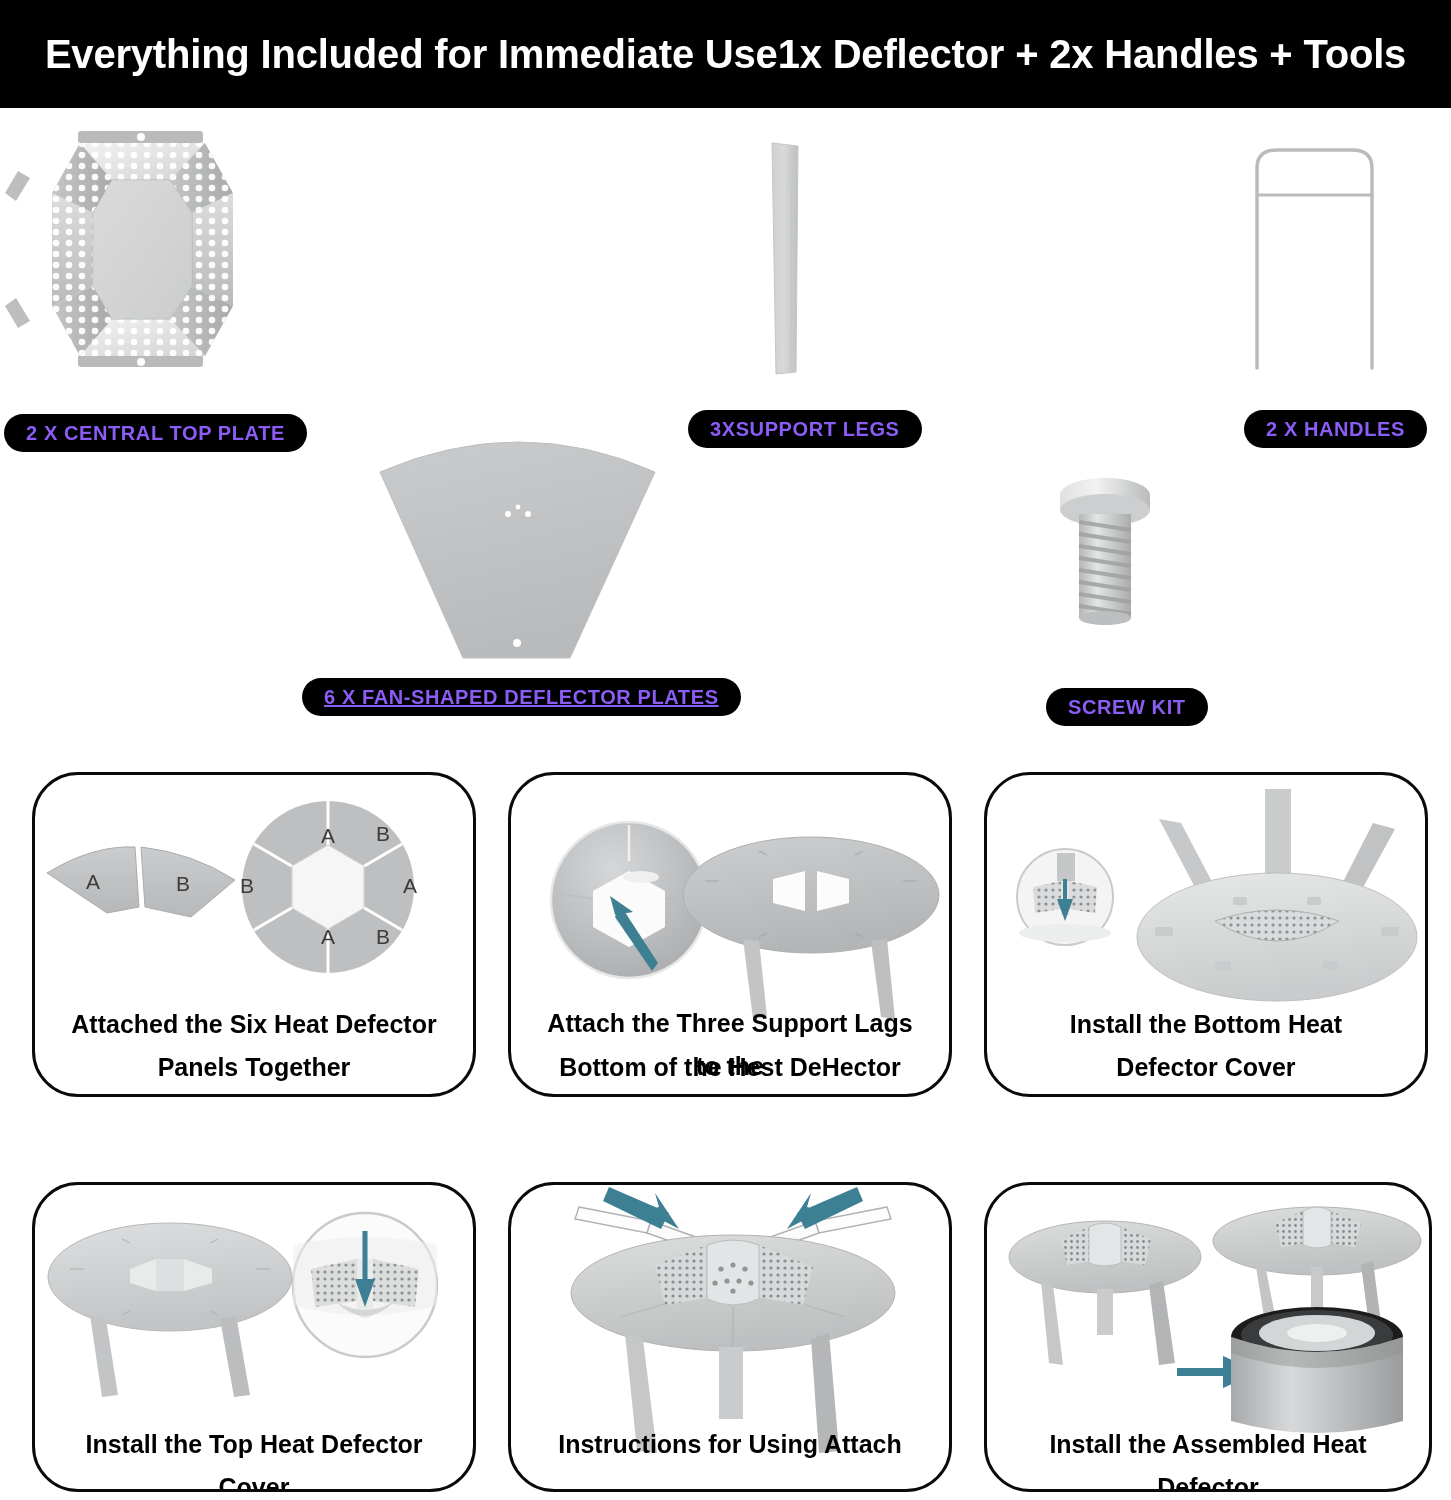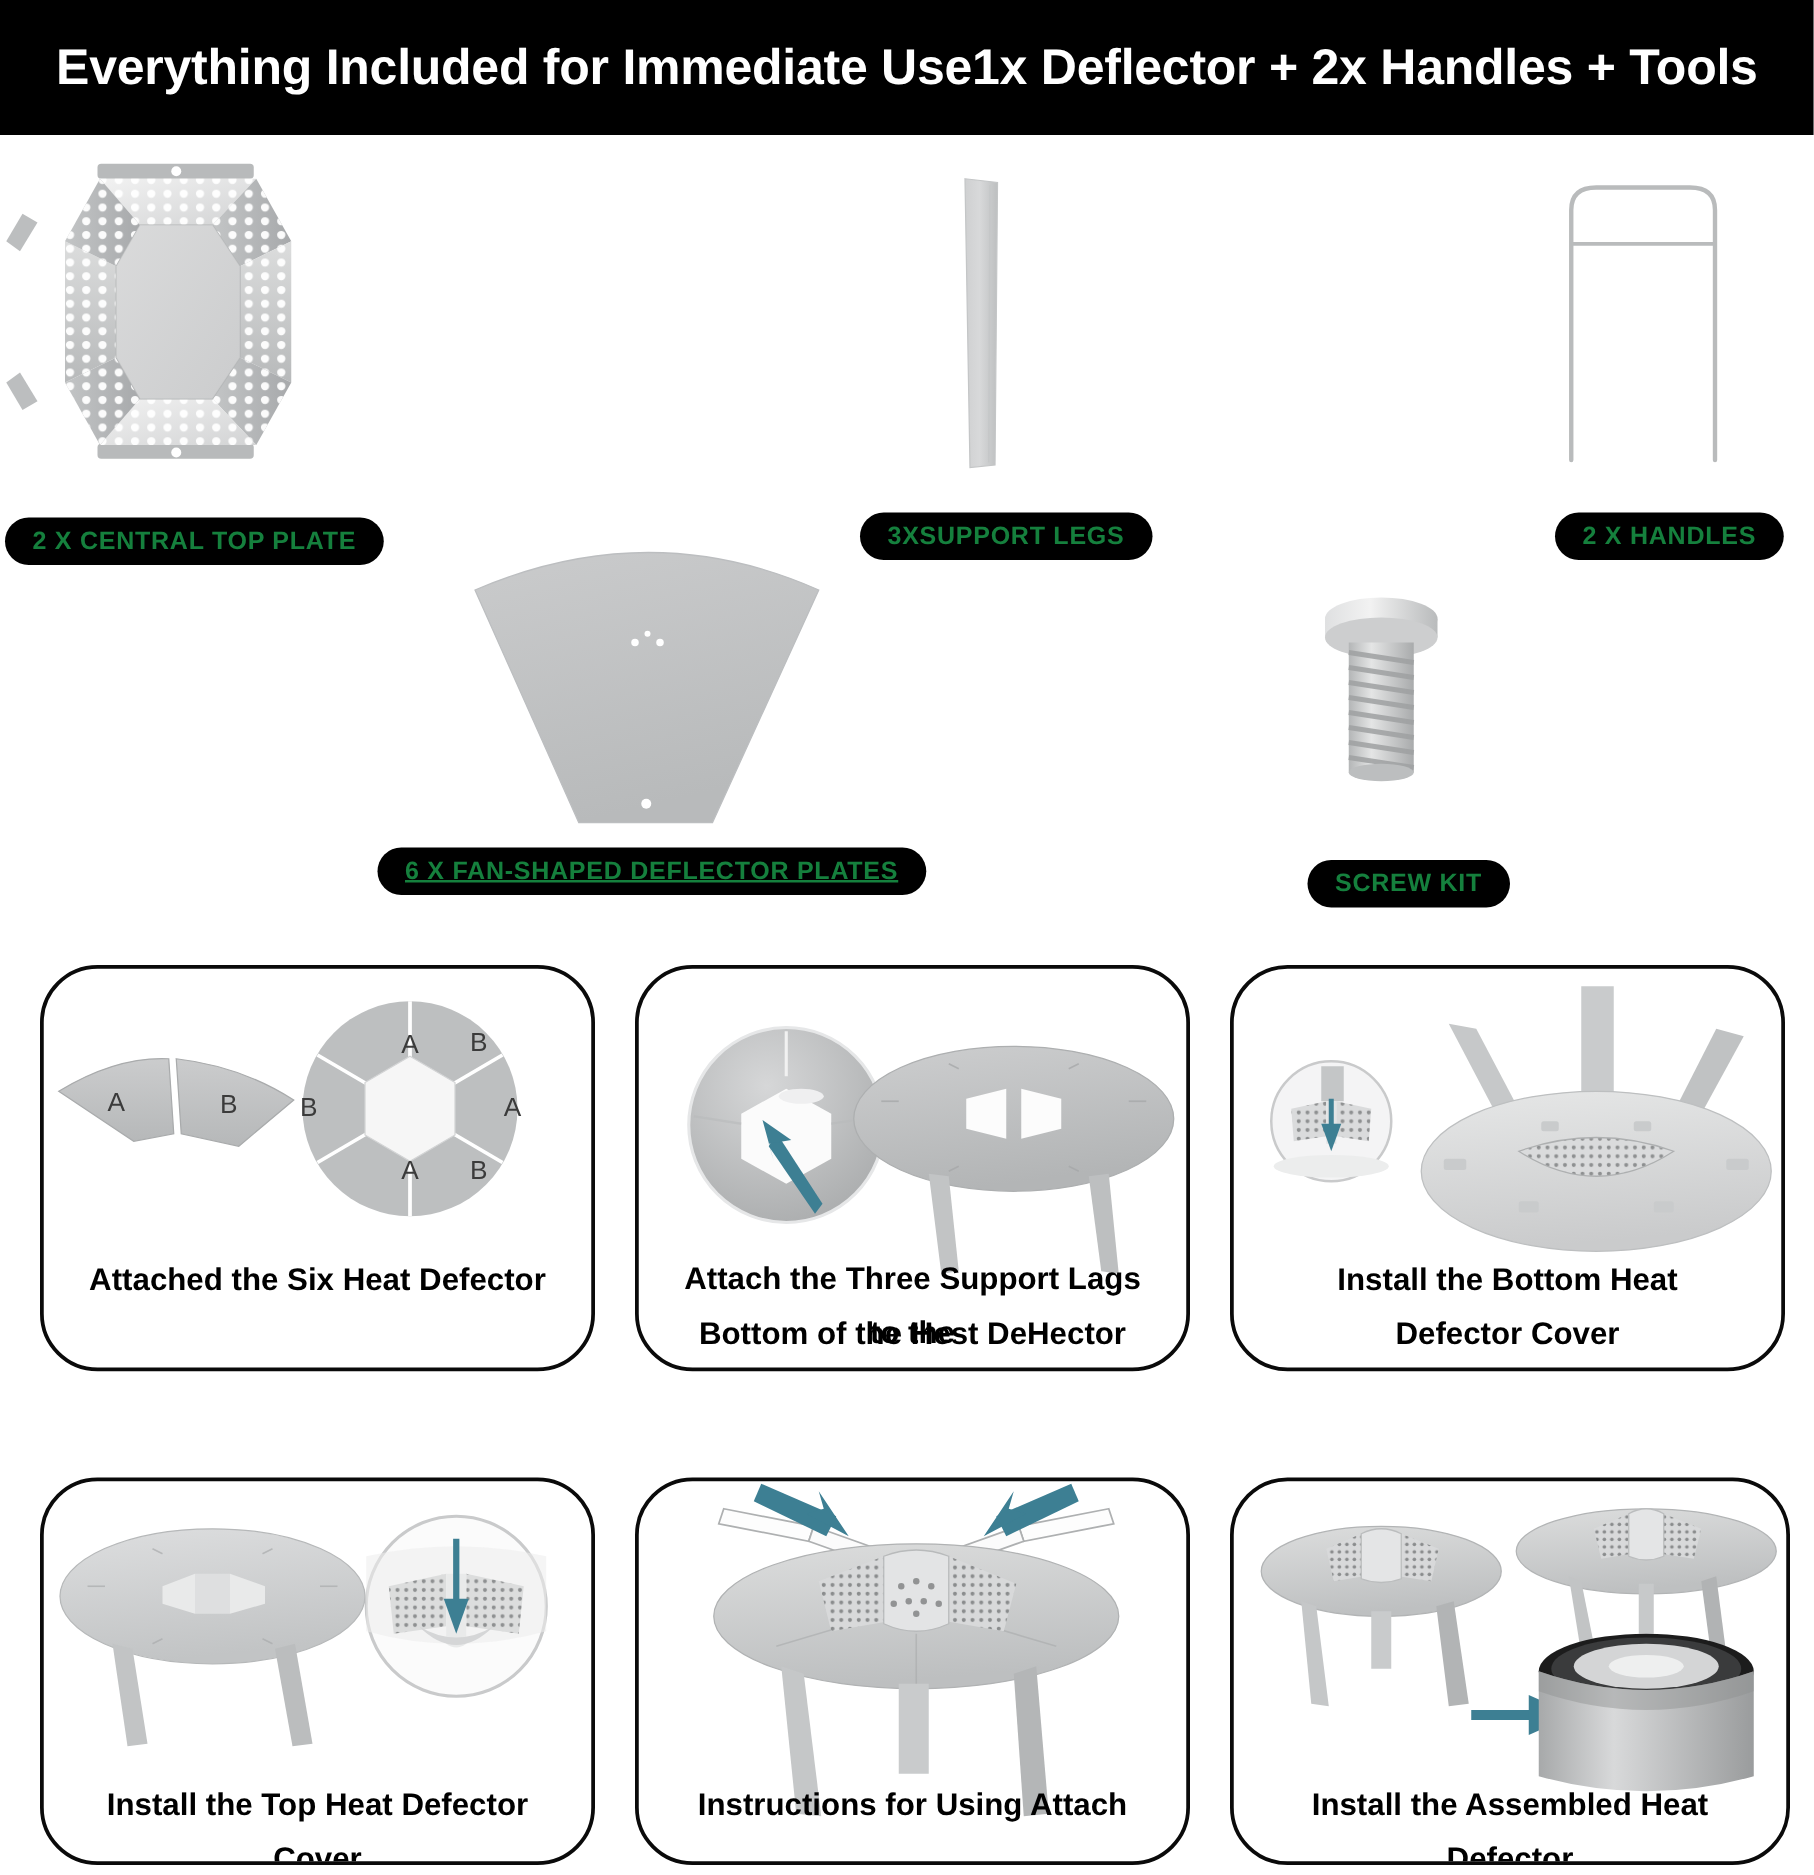--- a/index.html
+++ b/index.html
@@ -7,21 +7,21 @@
        font-family:"Liberation Sans","DejaVu Sans",sans-serif;overflow:hidden;}
 
   
   .header-bar{position:absolute;left:0;top:0;width:1451px;height:108px;background:#000;}
   .header-title{position:absolute;left:0;top:0;width:1451px;height:108px;
      display:flex;align-items:center;justify-content:center;
      color:#fff;font-size:40px;font-weight:bold;letter-spacing:-0.2px;
      white-space:nowrap;}
 
   
-  .pill{position:absolute;background:#000;color:#15803d;border-radius:22px;
+  .pill{position:absolute;background:#000;color:#8b5cf6;border-radius:22px;
         display:flex;align-items:center;justify-content:center;
         font-size:20px;font-weight:bold;letter-spacing:.6px;height:38px;
         padding:0 22px;box-sizing:border-box;white-space:nowrap;}
 
   
   .part{position:absolute;}
 
   
   .card{position:absolute;border:3px solid #0a0a0a;border-radius:46px;
         background:#fff;box-sizing:border-box;overflow:hidden;}
@@ -199,20 +199,21 @@
     <text class="lbl" x="58" y="108">A</text>
     <text class="lbl" x="148" y="110">B</text>
     <text class="lbl" x="293" y="62">A</text>
     <text class="lbl" x="348" y="60">B</text>
     <text class="lbl" x="375" y="112">A</text>
     <text class="lbl" x="348" y="163">B</text>
     <text class="lbl" x="293" y="163">A</text>
     <text class="lbl" x="212" y="112">B</text>
   </svg>
   <div class="card-caption" style="top:228px;">Attached the Six Heat Defector</div>
+  <div class="card-caption" style="top:271px;">Panels Together</div>
 </div>
 
 <div class="card" style="left:508px;top:772px;width:444px;height:325px;">
   <div class="figwrap">
     <svg width="444" height="325" viewBox="0 0 444 325">
       <defs>
         <linearGradient id="discG2" x1="0" y1="0" x2="0.3" y2="1">
           <stop offset="0" stop-color="#cdcecf"></stop>
             <stop offset="1" stop-color="#b3b5b6"></stop>
         </linearGradient>

